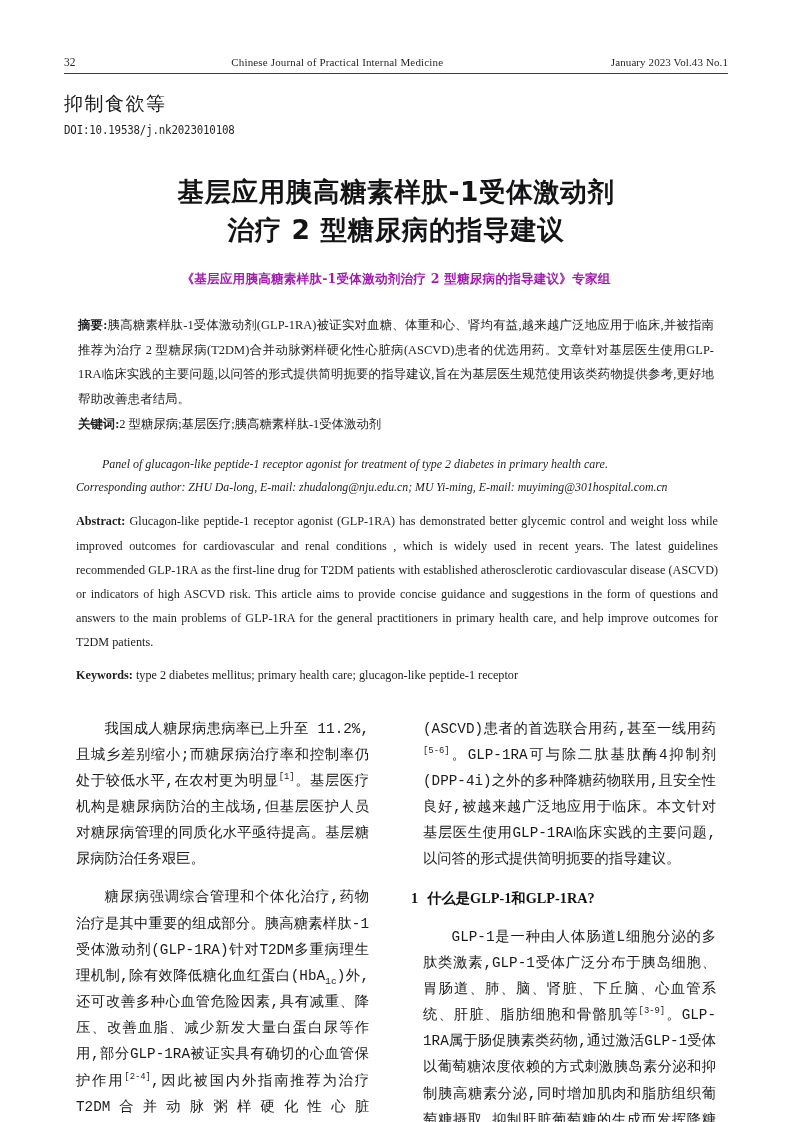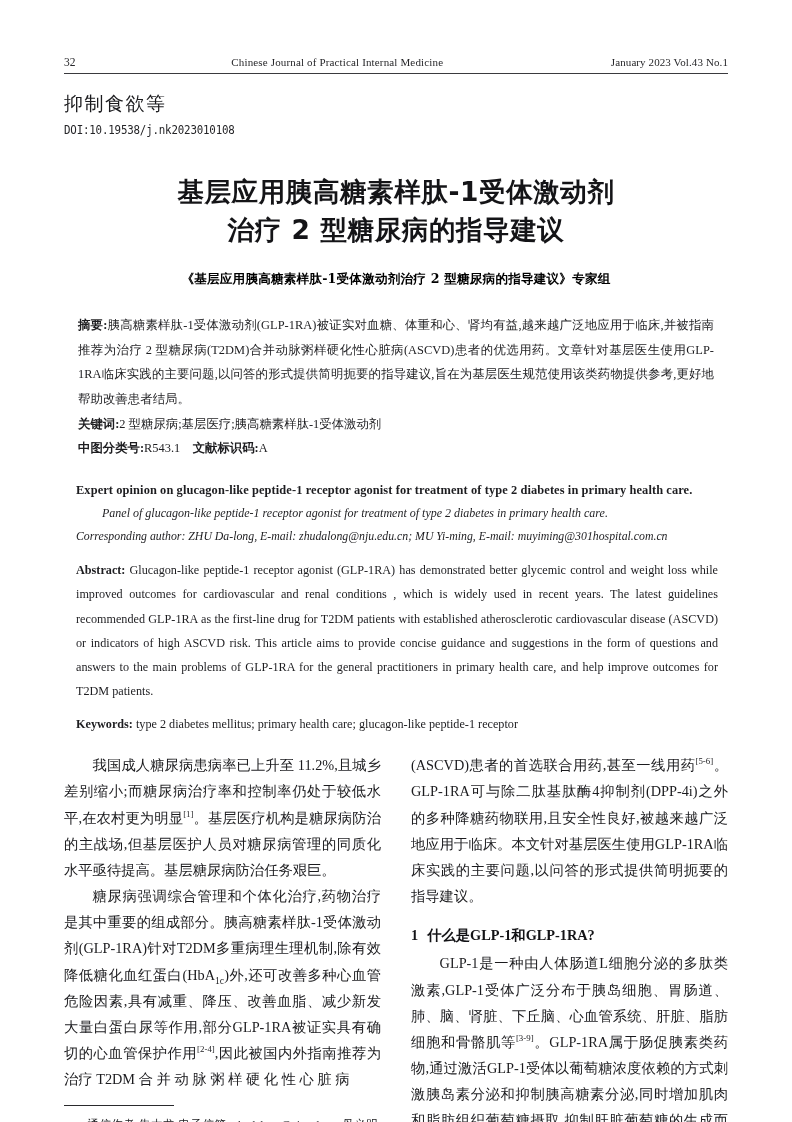--- a/index.html
+++ b/index.html
@@ -80,21 +80,21 @@
     letter-spacing: .6px;
     color: #141417;
   }
   .authors {
     margin-top: 23px;
     text-align: center;
     font-family: "DejaVu Serif", "Liberation Serif", serif;
     font-size: 12.6px;
     font-weight: 700;
     letter-spacing: .2px;
-    color: #000000;
+    color: #a21caf;
   }
 
   
   .abs-zh {
     margin-top: 25px;
     padding: 0 14px 0 14px;
     font-size: 12.4px;
     line-height: 1.98;
     text-align: justify;
     text-justify: inter-ideograph;
@@ -155,28 +155,29 @@
     margin-top: 16px;
     display: flex;
     gap: 30px;
     align-items: flex-start;
   }
   .col {
     width: 317px;
     position: relative;
   }
   .col p {
-    margin: 0;
+    margin: 12px;
     font-size: 14.3px;
     line-height: 1.83;
     text-align: justify;
     text-justify: inter-ideograph;
     text-indent: 2em;
     color: #1b1b1e;
     letter-spacing: 0;
+    font-family: Liberation Mono, monospace;
   }
   .col p.noindent { text-indent: 0; }
   .sec-head {
     margin: 13px 0 2px 0;
     font-size: 14.3px;
     font-weight: 700;
     line-height: 1.83;
     color: #131316;
   }
   .sec-head .num { margin-right: 9px; }
@@ -231,26 +232,22 @@
       <div class="title-line">治疗 2 型糖尿病的指导建议</div>
       <div class="authors">《基层应用胰高糖素样肽-1受体激动剂治疗 2 型糖尿病的指导建议》专家组</div>
     </div>
 
     <div class="abs-zh">
       <span class="lbl">摘要:</span><span>胰高糖素样肽-1受体激动剂(GLP-1RA)被证实对血糖、体重和心、肾均有益,越来越广泛地应用于临床,并被指南推荐为治疗 2 型糖尿病(T2DM)合并动脉粥样硬化性心脏病(ASCVD)患者的优选用药。文章针对基层医生使用GLP-1RA临床实践的主要问题,以问答的形式提供简明扼要的指导建议,旨在为基层医生规范使用该类药物提供参考,更好地帮助改善患者结局。</span>
     </div>
     <div class="kw-line">
       <span class="lbl">关键词:</span><span>2 型糖尿病;基层医疗;胰高糖素样肽-1受体激动剂</span>
     </div>
-    <div class="kw-line">
-      <span class="lbl">中图分类号:</span><span>R543.1</span>&nbsp;&nbsp;&nbsp;&nbsp;<span class="lbl">文献标识码:</span><span>A</span>
-    </div>
 
     <div class="en-block">
-      <div class="en-title">Expert opinion on  glucagon-like  peptide-1  receptor  agonist  for  treatment  of  type  2  diabetes  in  primary  health  care.</div>
       <div class="en-sub"><span class="indent"></span><span>Panel of glucagon-like peptide-1 receptor agonist for treatment of type 2 diabetes in primary health care.</span></div>
       <div class="en-corr">Corresponding author: ZHU Da-long, E-mail: zhudalong@nju.edu.cn; MU Yi-ming, E-mail: muyiming@301hospital.com.cn</div>
       <div class="abs-en">
         <span class="lbl">Abstract:</span>
         <span>Glucagon-like peptide-1 receptor agonist (GLP-1RA) has demonstrated better glycemic control and weight loss while improved outcomes for cardiovascular and renal conditions , which is widely used in recent years. The latest guidelines recommended GLP-1RA as the first-line drug for T2DM patients with established atherosclerotic cardiovascular disease (ASCVD) or indicators of high ASCVD risk. This article aims to provide concise guidance and suggestions in the form of questions and answers to the main problems of GLP-1RA for the general practitioners in primary health care, and help improve outcomes for T2DM patients.</span>
       </div>
       <div class="kw-en">
         <span class="lbl">Keywords:</span>
         <span>type 2 diabetes mellitus; primary health care; glucagon-like peptide-1 receptor</span>
       </div>

